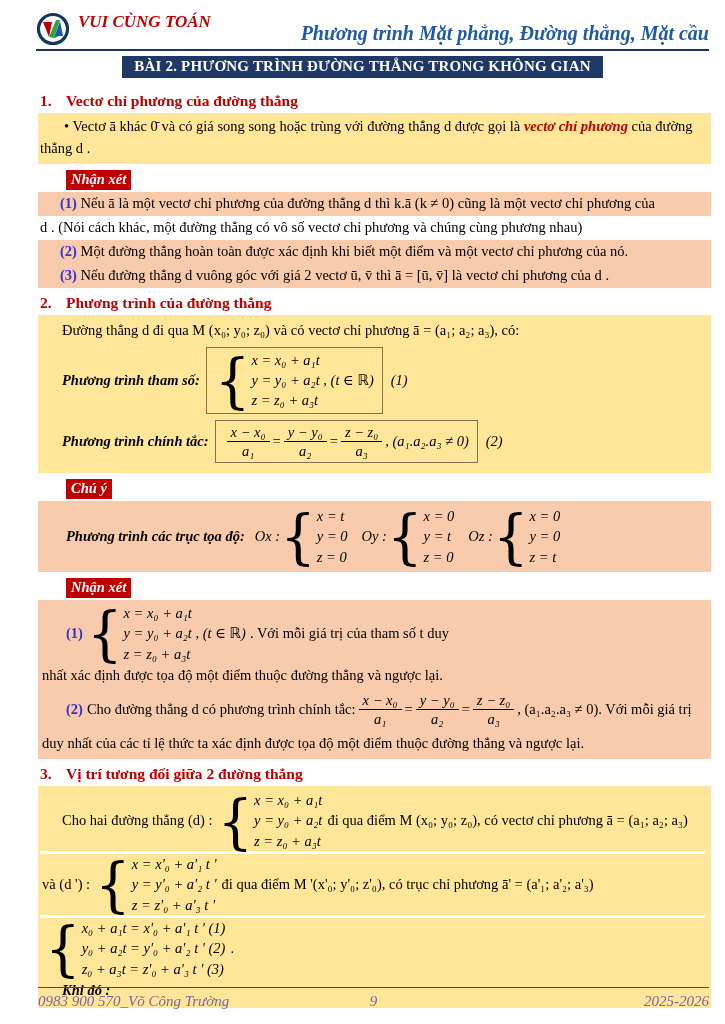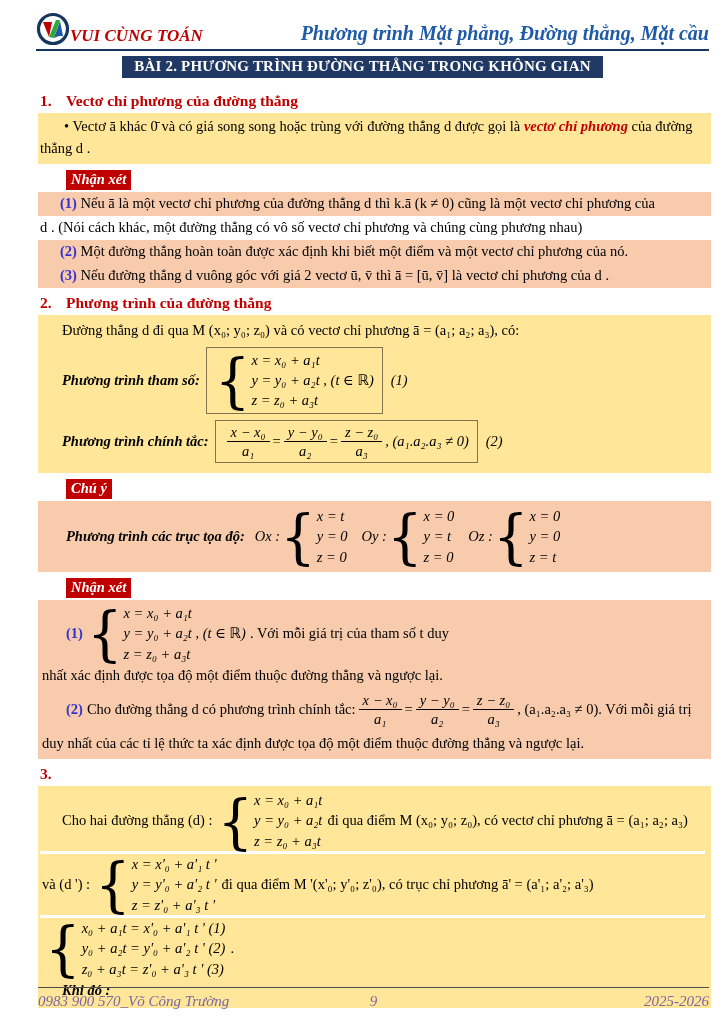--- a/index.html
+++ b/index.html
@@ -4,21 +4,21 @@
 <style>
   html,body{margin:0;padding:0;background:#e8e8e8;}
   .page{
     width:725px;height:1024px;background:#ffffff;position:relative;overflow:hidden;
     font-family:"Liberation Serif","DejaVu Serif","DejaVu Sans",serif;color:#000;
     font-size:14.5px;margin:0 auto;
   }
   
   .header{display:flex;justify-content:space-between;align-items:flex-end;
     margin:12px 16px 0 36px;padding-bottom:3px;border-bottom:2.5px solid #17365D;}
-  .brand-wrap{display:flex;align-items:flex-end;}
+  .brand-wrap{display:flex;align-items:flex-start;gap:8px;}
   .logo{width:34px;height:34px;flex:0 0 auto;}
   .brand{color:#C00000;font-weight:bold;font-style:italic;font-size:17px;}
   .subject{color:#1F5AA8;font-weight:bold;font-style:italic;font-size:20px;padding-bottom:1px;}
   
   .titlebar{background:#1F3864;color:#fff;font-weight:bold;font-size:15px;
     display:table;margin:5px auto 0;padding:2px 12px 3px;letter-spacing:.2px;}
   
   .sec-h{display:flex;color:#C00000;font-weight:bold;font-size:15.5px;margin:14px 0 3px 40px;}
   .sec-h .n{width:26px;flex:0 0 auto;}
   
@@ -227,20 +227,21 @@
       <span>, (a₁.a₂.a₃ ≠ 0). Với mỗi giá trị</span>
     </div>
     <div class="line" style="background:transparent;">
       <span>duy nhất của các tỉ lệ thức ta xác định được tọa độ một điểm thuộc đường thẳng và ngược lại.</span>
     </div>
   </div>
 
   
   <div class="sec-h" style="margin-top:6px;">
     <span class="n">3.</span>
+    <span>Vị trí tương đối giữa 2 đường thẳng</span>
   </div>
 
   <div class="blk yellow" style="padding:4px 6px 5px 2px;">
     <div class="eqrow">
       <span style="margin-left:22px;">Cho hai đường thẳng (d) :</span>
       <span class="sys" style="margin:0 5px;">
         <span class="brace">{</span>
         <span class="lines">
           <span>x = x₀ + a₁t</span>
           <span>y = y₀ + a₂t</span>

